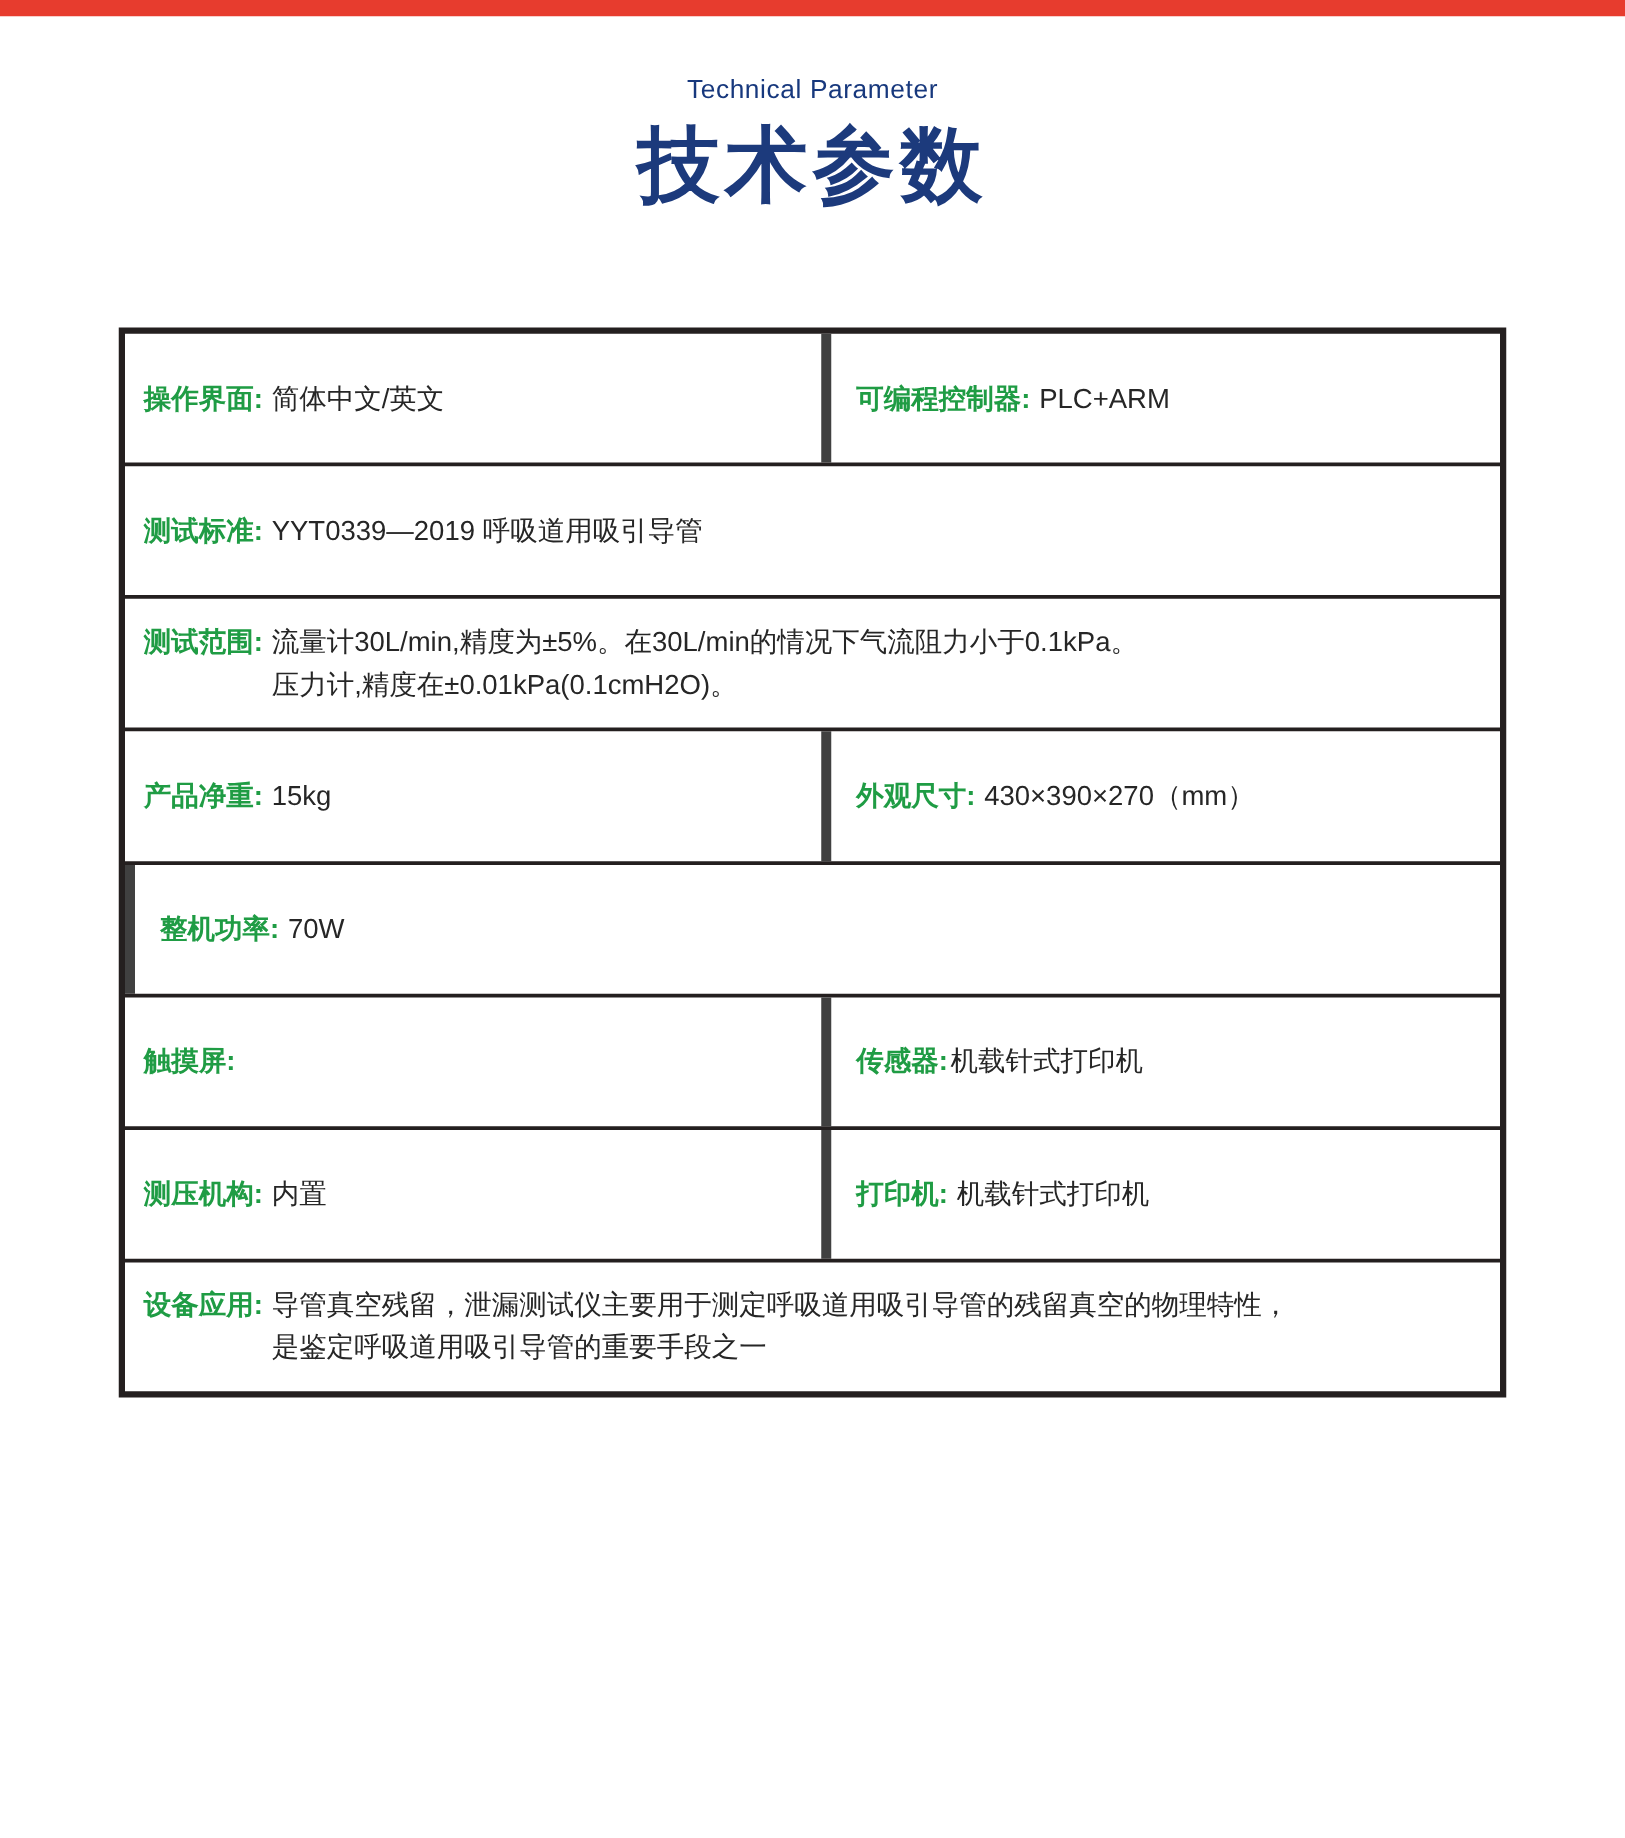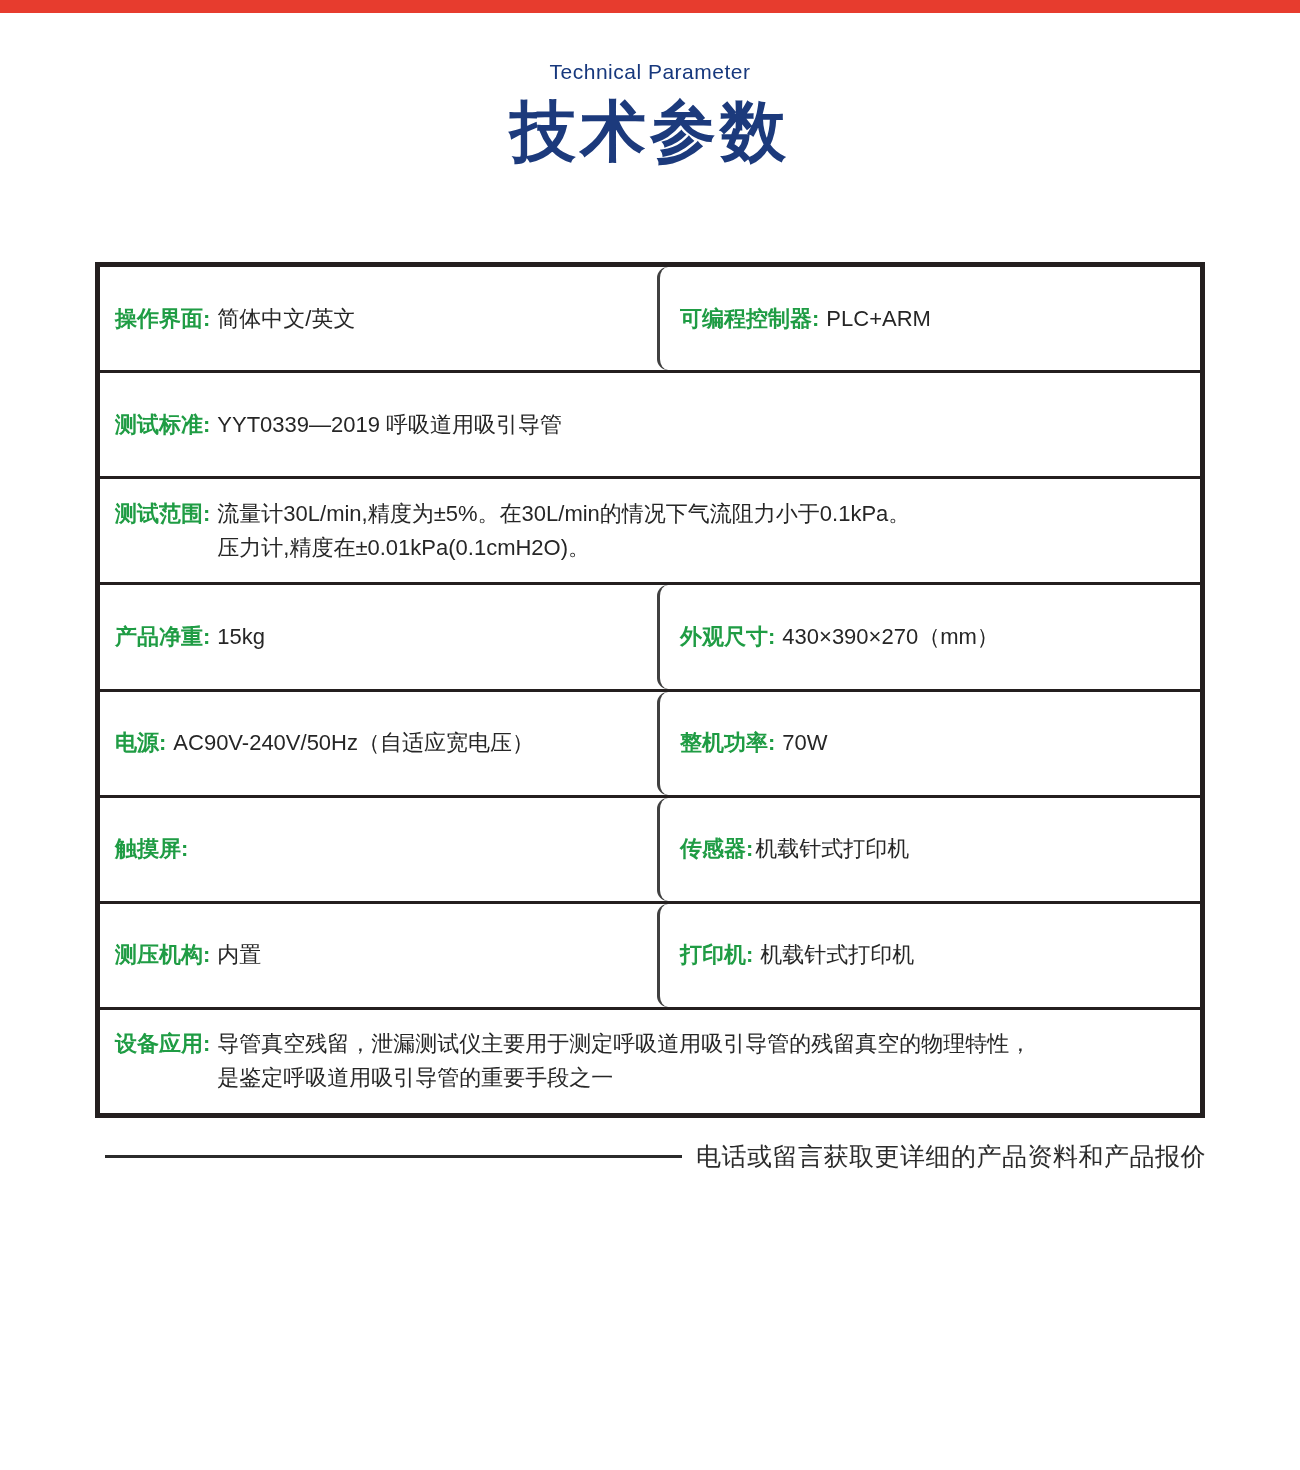--- a/index.html
+++ b/index.html
@@ -27,21 +27,21 @@
     box-sizing:border-box; border:5px solid #241f1f;
     display:flex; flex-direction:column;
   }
   .row { display:flex; flex:1 1 0; min-height:0; }
   .row + .row { border-top:3px solid #241f1f; }
   .cell {
     display:flex; align-items:center;
     padding:0 14px 0 15px; box-sizing:border-box; min-width:0;
   }
   .cell-left  { width:557px; flex:none; }
-  .cell-right { flex:1; border-left:3px solid #404040; padding-left:20px;border-radius:11px; }
+  .cell-right { flex:1; border-left:8px solid #404040; padding-left:20px; }
   .cell-full  { flex:1; }
   .pair { display:flex; align-items:baseline; }
   .lbl {
     color:#1f9c44; font-weight:bold; font-size:22px;
     line-height:1.55; white-space:nowrap; margin-right:7px;
   }
   .val {
     color:#262626; font-size:22px; line-height:1.55;
     white-space:pre-line;
   }
@@ -111,26 +111,20 @@
       </div>
       <div class="cell cell-right">
         <div class="pair">
           <span class="lbl">外观尺寸:</span>
           <span class="val">430×390×270（mm）</span>
         </div>
       </div>
     </div>
 
     <div class="row">
-      <div class="cell cell-left">
-        <div class="pair">
-          <span class="lbl">电源:</span>
-          <span class="val">AC90V-240V/50Hz（自适应宽电压）</span>
-        </div>
-      </div>
       <div class="cell cell-right">
         <div class="pair">
           <span class="lbl">整机功率:</span>
           <span class="val">70W</span>
         </div>
       </div>
     </div>
 
     <div class="row">
       <div class="cell cell-left tight">
@@ -166,18 +160,14 @@
         <div class="pair">
           <span class="lbl">设备应用:</span>
           <span class="val">导管真空残留，泄漏测试仪主要用于测定呼吸道用吸引导管的残留真空的物理特性，
 是鉴定呼吸道用吸引导管的重要手段之一</span>
         </div>
       </div>
     </div>
 
   </div>
 
-  <div class="footer">
-    <div class="footer-line"></div>
-    <div class="footer-text">电话或留言获取更详细的产品资料和产品报价</div>
-  </div>
 
 </div>
 
 </body></html>

